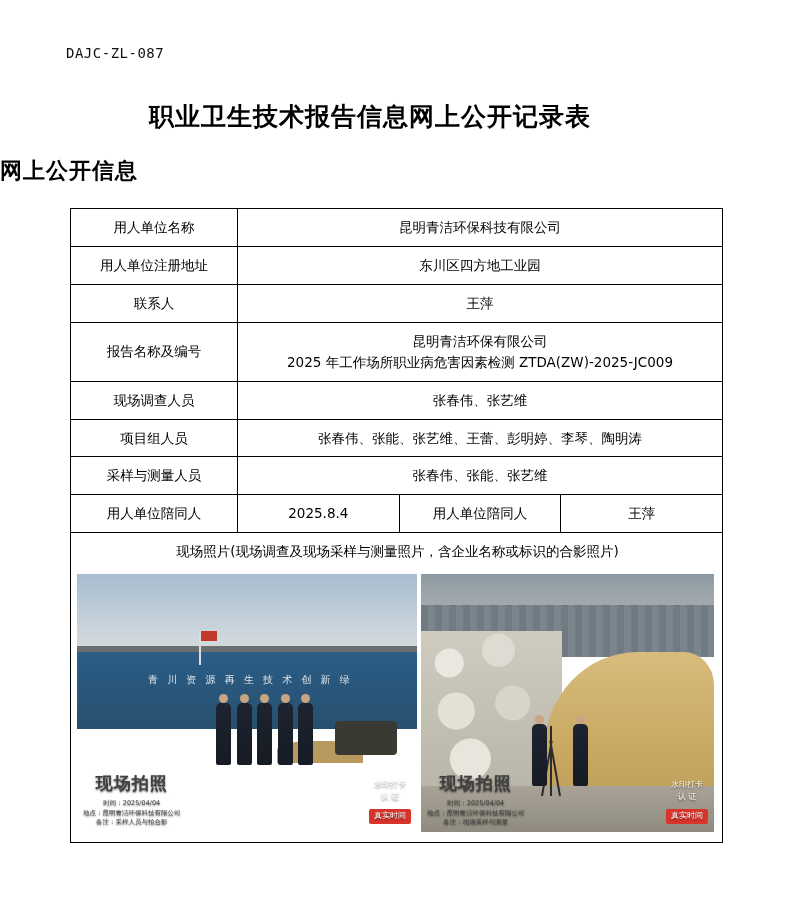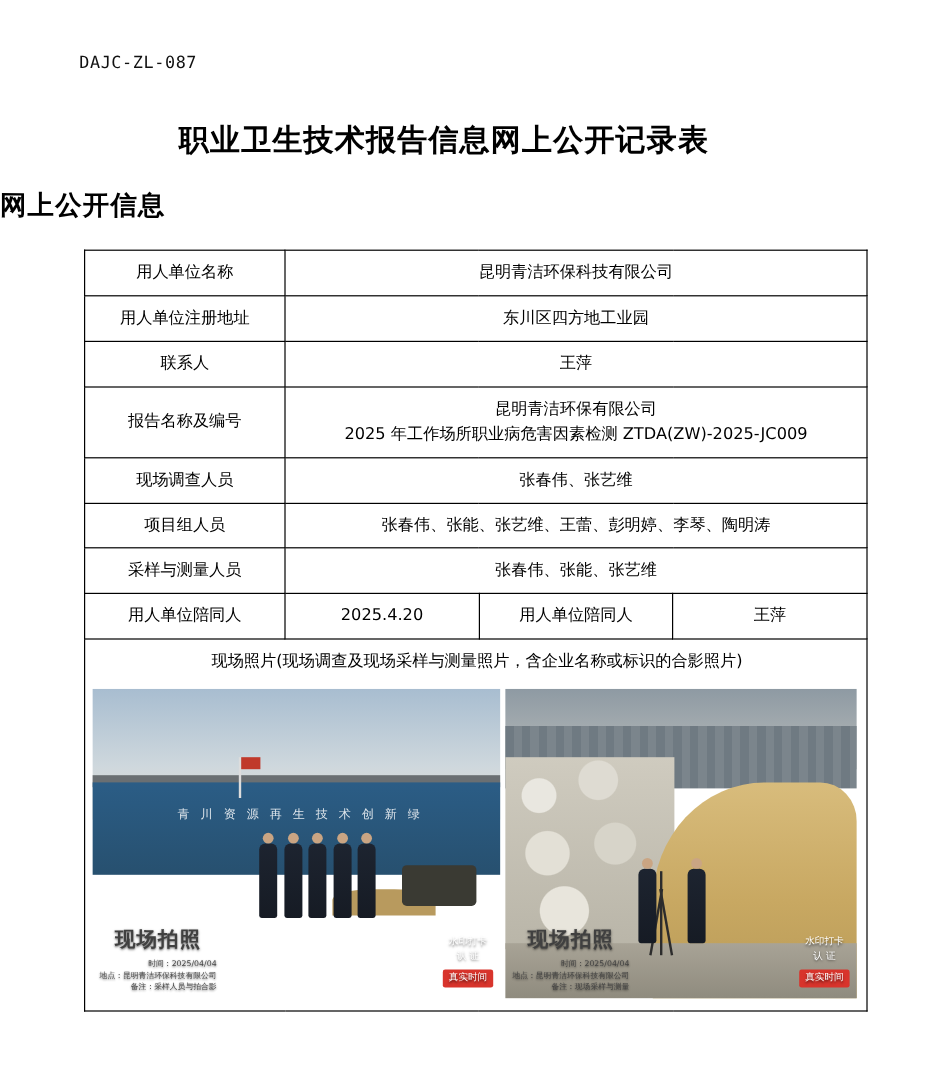--- a/index.html
+++ b/index.html
@@ -202,21 +202,21 @@
     color: #404040;
     font-family: "DejaVu Sans", "Liberation Sans", sans-serif;
     text-shadow: 0 1px 2px rgba(0,0,0,.65);
   }
   .wm-title {
     font-size: 17px;
     font-weight: bold;
     letter-spacing: 1px;
     margin-bottom: 3px;
   }
-  .wm-line { font-size: 6.5px; line-height: 1.5; opacity: .95; text-align: right; }
+  .wm-line { font-size: 6.5px; line-height: 1.5; opacity: .95; }
   .wm-right {
     position: absolute;
     right: 6px; bottom: 8px;
     text-align: center;
     color: #fff;
     font-family: "DejaVu Sans", "Liberation Sans", sans-serif;
     text-shadow: 0 1px 2px rgba(0,0,0,.6);
   }
   .wm-right .label { font-size: 8px; }
   .wm-right .stamp {
@@ -266,21 +266,21 @@
       <tr>
         <td class="label">项目组人员</td>
         <td class="value" colspan="3">张春伟、张能、张艺维、王蕾、彭明婷、李琴、陶明涛</td>
       </tr>
       <tr>
         <td class="label">采样与测量人员</td>
         <td class="value" colspan="3">张春伟、张能、张艺维</td>
       </tr>
       <tr>
         <td class="label">用人单位陪同人</td>
-        <td class="value">2025.4.20</td>
+        <td class="value">2025.8.4</td>
         <td class="mid-label">用人单位陪同人</td>
         <td class="mid-value">王萍</td>
       </tr>
       <tr>
         <td class="photos-header-cell" colspan="4">现场照片(现场调查及现场采样与测量照片，含企业名称或标识的合影照片)</td>
       </tr>
       <tr>
         <td class="photo-cell" colspan="4">
           <div class="photo-wrap">
 

